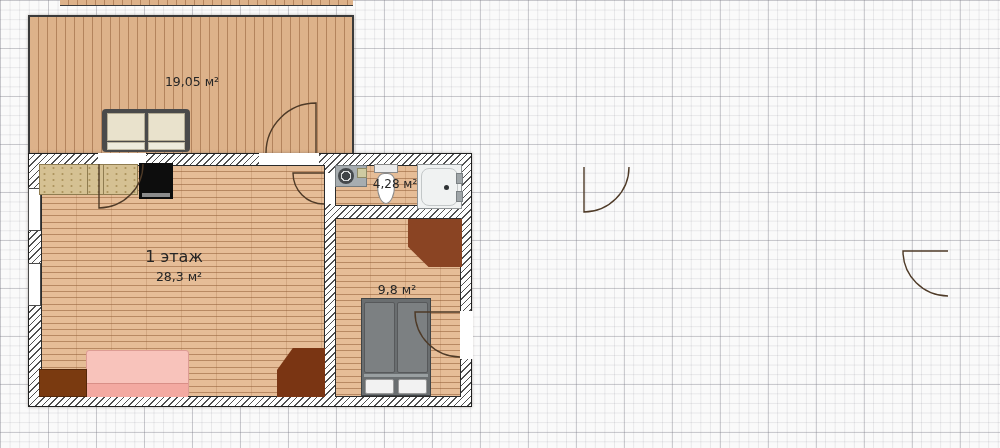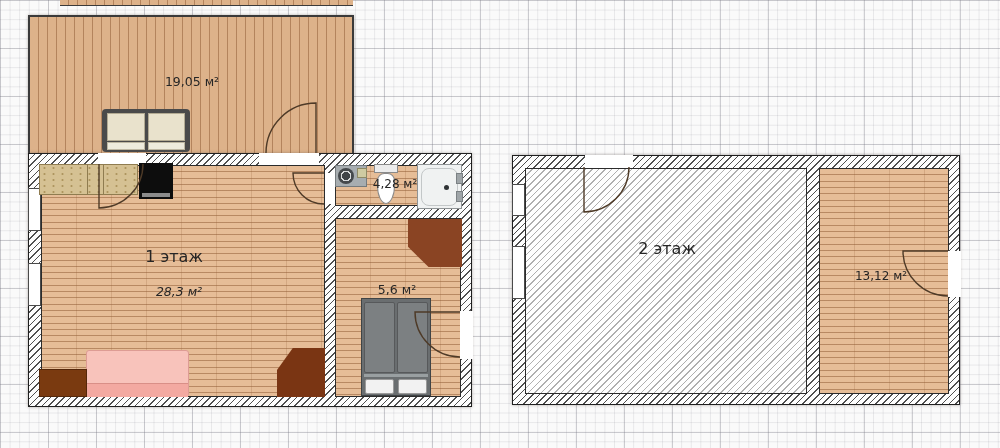--- a/index.html
+++ b/index.html
@@ -117,38 +117,25 @@
                 clip-path:polygon(0 0, 100% 0, 100% 100%, 38% 100%, 0 58%);"></div>
     <div class="abs furn" style="left:332px;top:144px;width:70px;height:98px;background:#6a6e70;border:1px solid #404446;">
       <div class="abs" style="left:2px;top:3px;width:31px;height:71px;background:#7c8082;border:1px solid #57595b;box-sizing:border-box;border-radius:2px;"></div>
       <div class="abs" style="left:35px;top:3px;width:31px;height:71px;background:#7c8082;border:1px solid #57595b;box-sizing:border-box;border-radius:2px;"></div>
       <div class="abs" style="left:2px;top:75px;width:64px;height:3px;background:#999fa1;"></div>
       <div class="abs" style="left:3px;top:80px;width:29px;height:15px;background:#f2f2f2;border:1px solid #9a9a9a;box-sizing:border-box;border-radius:2px;"></div>
       <div class="abs" style="left:36px;top:80px;width:29px;height:15px;background:#f2f2f2;border:1px solid #9a9a9a;box-sizing:border-box;border-radius:2px;"></div>
     </div>
 
     <div class="abs lbl title-lbl" style="left:85px;top:93px;width:120px;">1 этаж</div>
-    <div class="abs lbl area-lbl" style="left:100px;top:130px;width:100px;font-style:italic;">28,3 м²</div>
+    <div class="abs lbl area-lbl" style="left:100px;top:115px;width:100px;">28,3 м²</div>
     <div class="abs lbl area-lbl" style="left:316px;top:23px;width:100px;font-size:12px;">4,28 м²</div>
-    <div class="abs lbl area-lbl" style="left:318px;top:128px;width:100px;">5,6 м²</div>
+    <div class="abs lbl area-lbl" style="left:318px;top:128px;width:100px;">9,8 м²</div>
   </div>
 
-  <div class="abs bld hatch" style="left:512px;top:155px;width:448px;height:250px;">
-
-    <div class="abs floor white-floor" style="left:12px;top:12px;width:282px;height:226px;"></div>
-    <div class="abs floor plank-h" style="left:306px;top:12px;width:130px;height:226px;"></div>
-
-    <div class="abs opening" style="left:72px;top:-1px;width:48px;height:13px;"></div>
-    <div class="abs window" style="left:-1px;top:28px;width:13px;height:32px;"></div>
-    <div class="abs window" style="left:-1px;top:90px;width:13px;height:53px;"></div>
-    <div class="abs opening" style="left:435px;top:95px;width:13px;height:46px;"></div>
-
-    <div class="abs lbl title-lbl" style="left:74px;top:83px;width:160px;">2 этаж</div>
-    <div class="abs lbl area-lbl" style="left:318px;top:113px;width:100px;font-size:12px;">13,12 м²</div>
-  </div>
 
   <svg class="abs doors-svg" width="1000" height="448" viewBox="0 0 1000 448">
     <path d="M 99 164 L 99 208 A 44 44 0 0 0 143 164"></path>
     <path d="M 316 153 L 316 103 A 50 50 0 0 0 266 153"></path>
     <path d="M 324 173 L 293 173 A 31 31 0 0 0 324 204"></path>
     <path d="M 460 312 L 415 312 A 45 45 0 0 0 460 357"></path>
     <path d="M 584 167 L 584 212 A 45 45 0 0 0 629 167"></path>
     <path d="M 948 251 L 903 251 A 45 45 0 0 0 948 296"></path>
   </svg>
 

